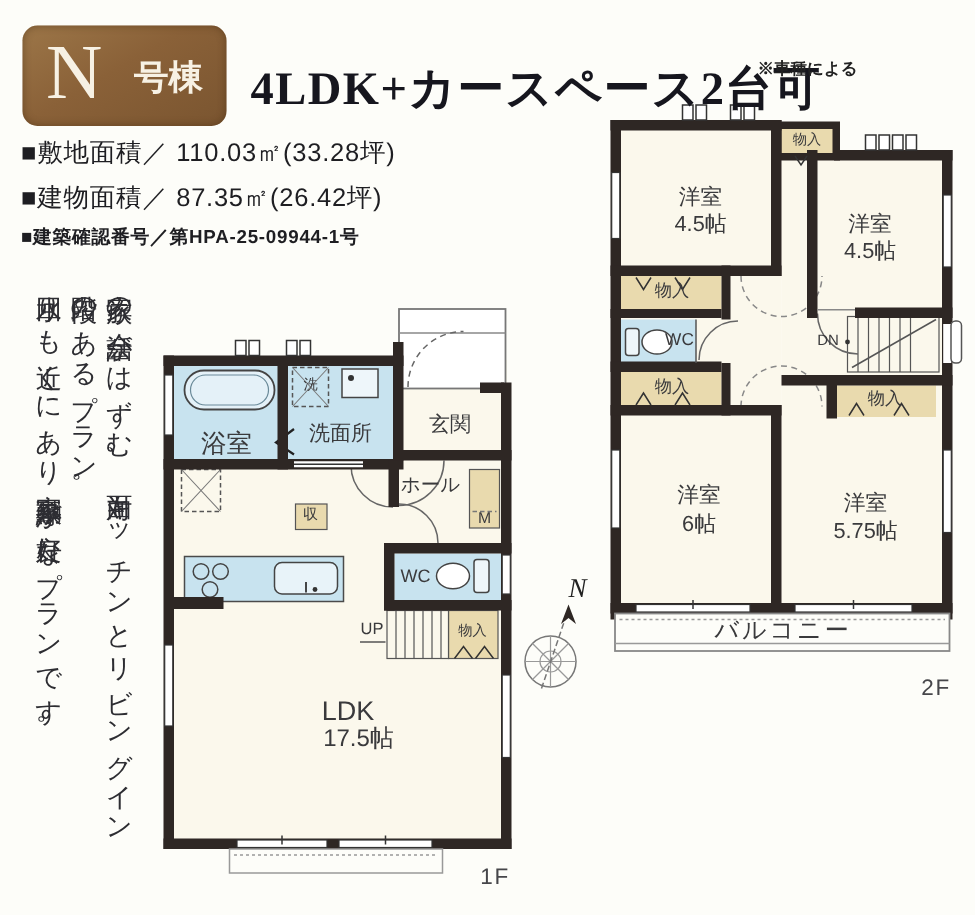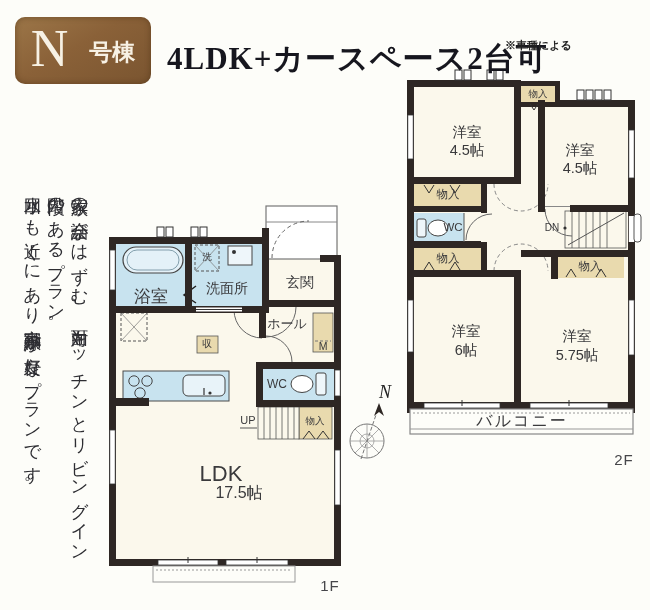--- a/index.html
+++ b/index.html
@@ -248,38 +248,43 @@
       <path d="M 379,403 l -5,13 l 5,-4 l 5,4 z" fill="#2e2724"></path>
     </g>
   </svg>
 
   <div class="badge">
     <span class="big">N</span>
     <span class="small">号棟</span>
   </div>
   <div class="title">4LDK+カースペース2台可</div>
   <div class="title-note">※車種による</div>
+  <div class="areas">
+    <div class="area-line">■敷地面積／ 110.03㎡(33.28坪)</div>
+    <div class="area-line">■建物面積／ 87.35㎡(26.42坪)</div>
+    <div class="area-line small">■建築確認番号／第HPA-25-09944-1号</div>
+  </div>
 
   <div class="desc">
     <p>家族の会話がはずむ、対面キッチンとリビングイン</p>
     <p>階段のあるプラン。</p>
     <p>水回りも近くにあり家事動線が良好なプランです。</p>
   </div>
 
   <div class="lbl" style="left:151px;top:296px;font-size:17px">浴室</div>
   <div class="lbl" style="left:207px;top:257px;font-size:9.5px">洗</div>
   <div class="lbl" style="left:227px;top:288px;font-size:14px">洗面所</div>
   <div class="lbl" style="left:300px;top:282px;font-size:14px">玄関</div>
   <div class="lbl" style="left:287px;top:323px;font-size:13px">ホール</div>
   <div class="lbl" style="left:323px;top:346px;font-size:10.5px">M</div>
   <div class="lbl" style="left:207px;top:344px;font-size:10px">収</div>
   <div class="lbl" style="left:277px;top:384px;font-size:12px">WC</div>
   <div class="lbl" style="left:248px;top:420px;font-size:11px">UP</div>
   <div class="lbl" style="left:315px;top:421px;font-size:9.5px">物入</div>
-  <div class="lbl" style="left:221px;top:474px;font-size:22px">LDK</div>
+  <div class="lbl" style="left:232px;top:474px;font-size:18px">LDK</div>
   <div class="lbl" style="left:239px;top:493px;font-size:16px">17.5帖</div>
   <div class="lbl flabel" style="left:330px;top:585px;font-size:15px">1F</div>
 
   <div class="lbl" style="left:538px;top:94px;font-size:9.5px">物入</div>
   <div class="lbl" style="left:467px;top:132px;font-size:14.5px">洋室</div>
   <div class="lbl" style="left:467px;top:150px;font-size:14.5px">4.5帖</div>
   <div class="lbl" style="left:580px;top:150px;font-size:14.5px">洋室</div>
   <div class="lbl" style="left:580px;top:168px;font-size:14.5px">4.5帖</div>
   <div class="lbl" style="left:448px;top:195px;font-size:11.5px">物入</div>
   <div class="lbl" style="left:453px;top:228px;font-size:11.5px">WC</div>

